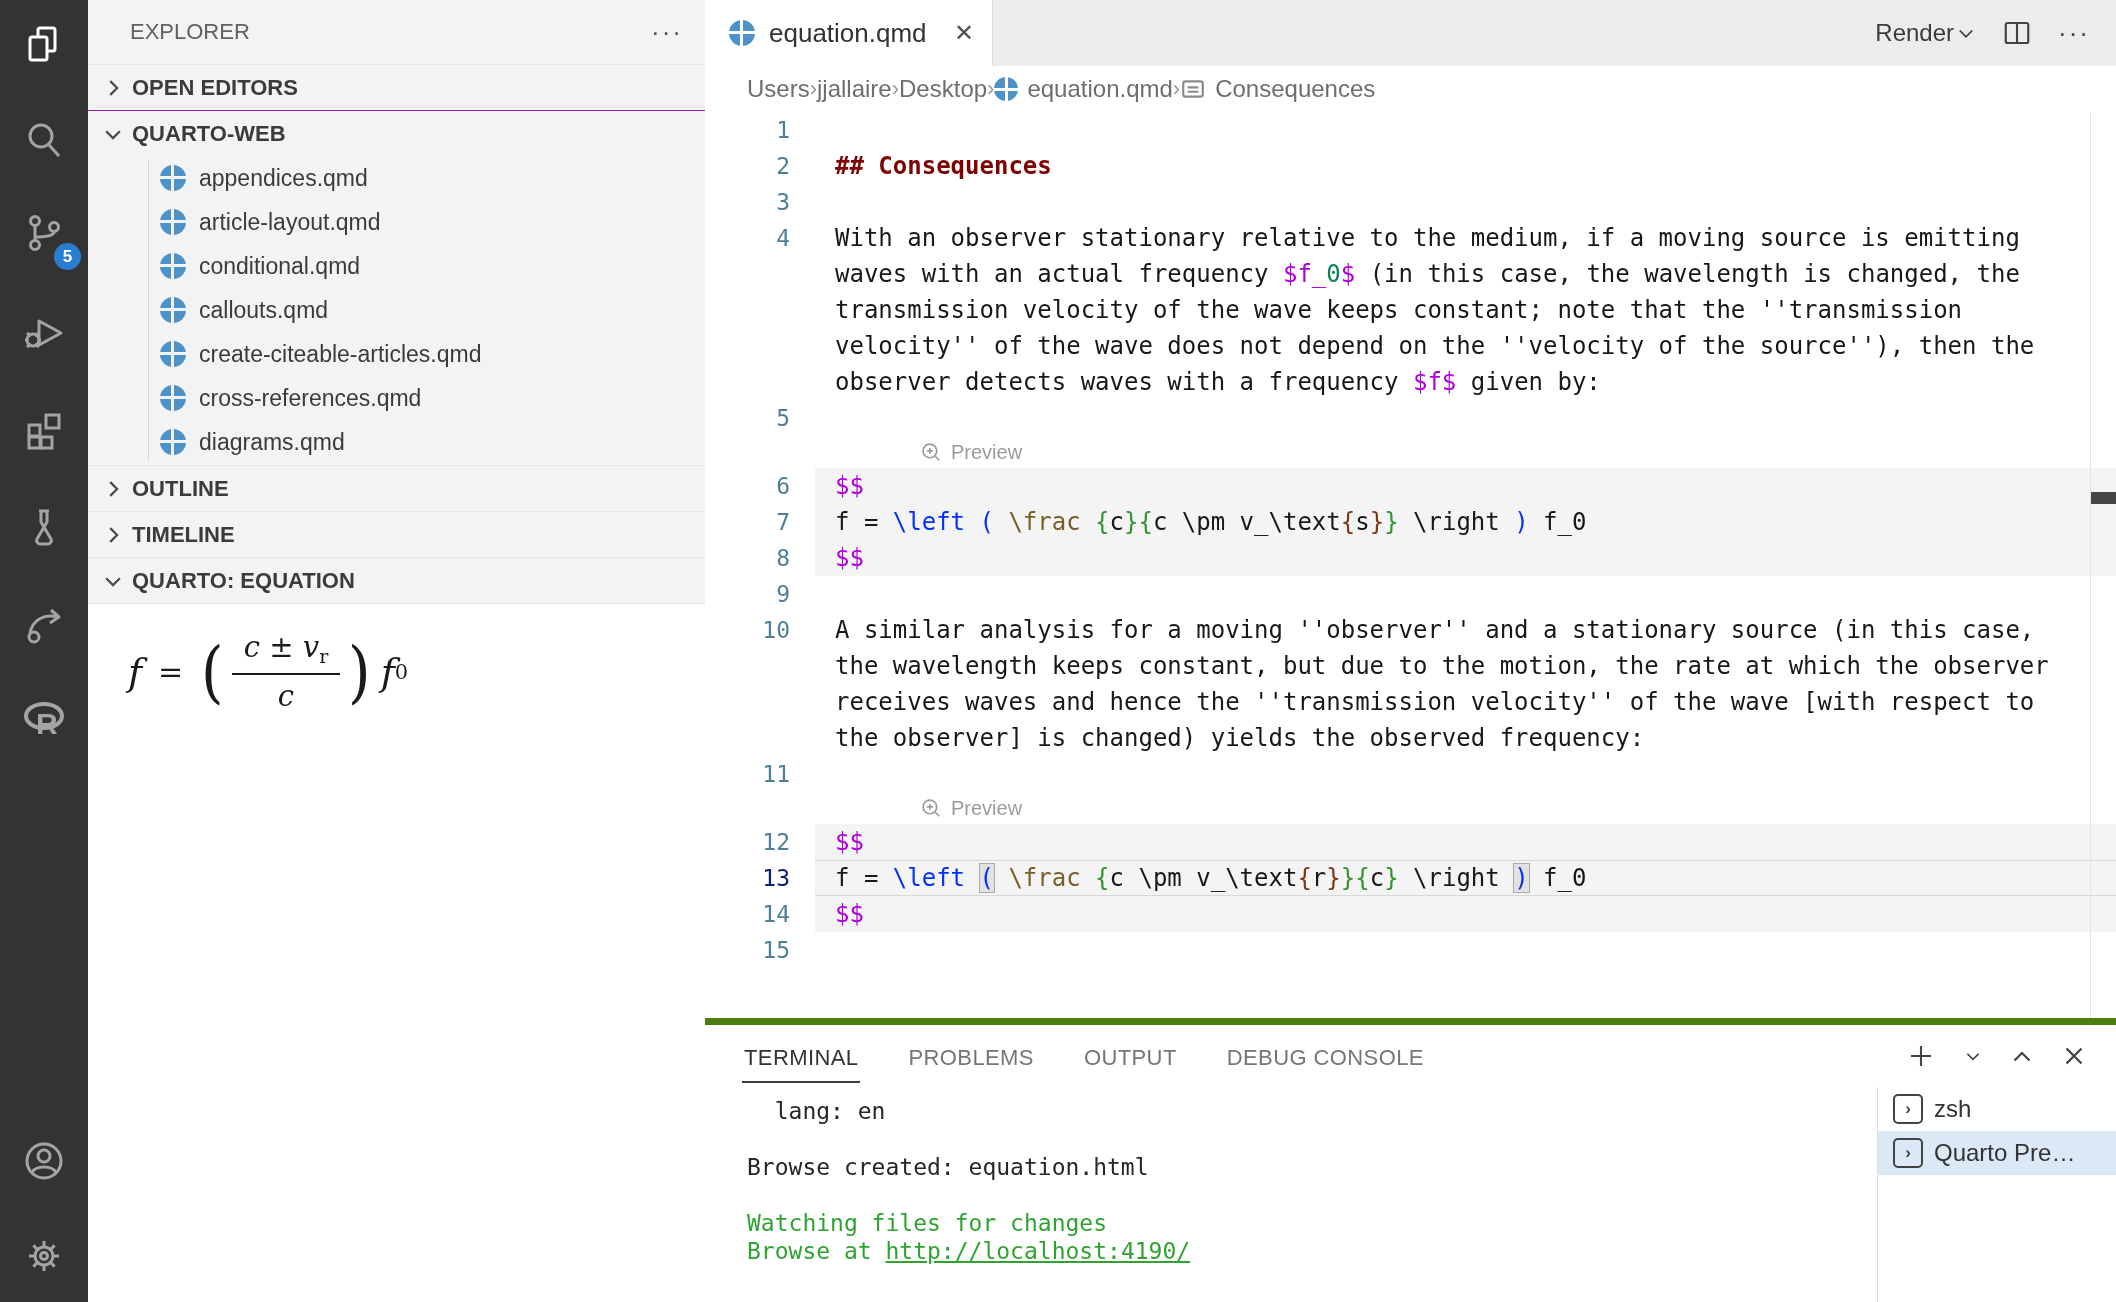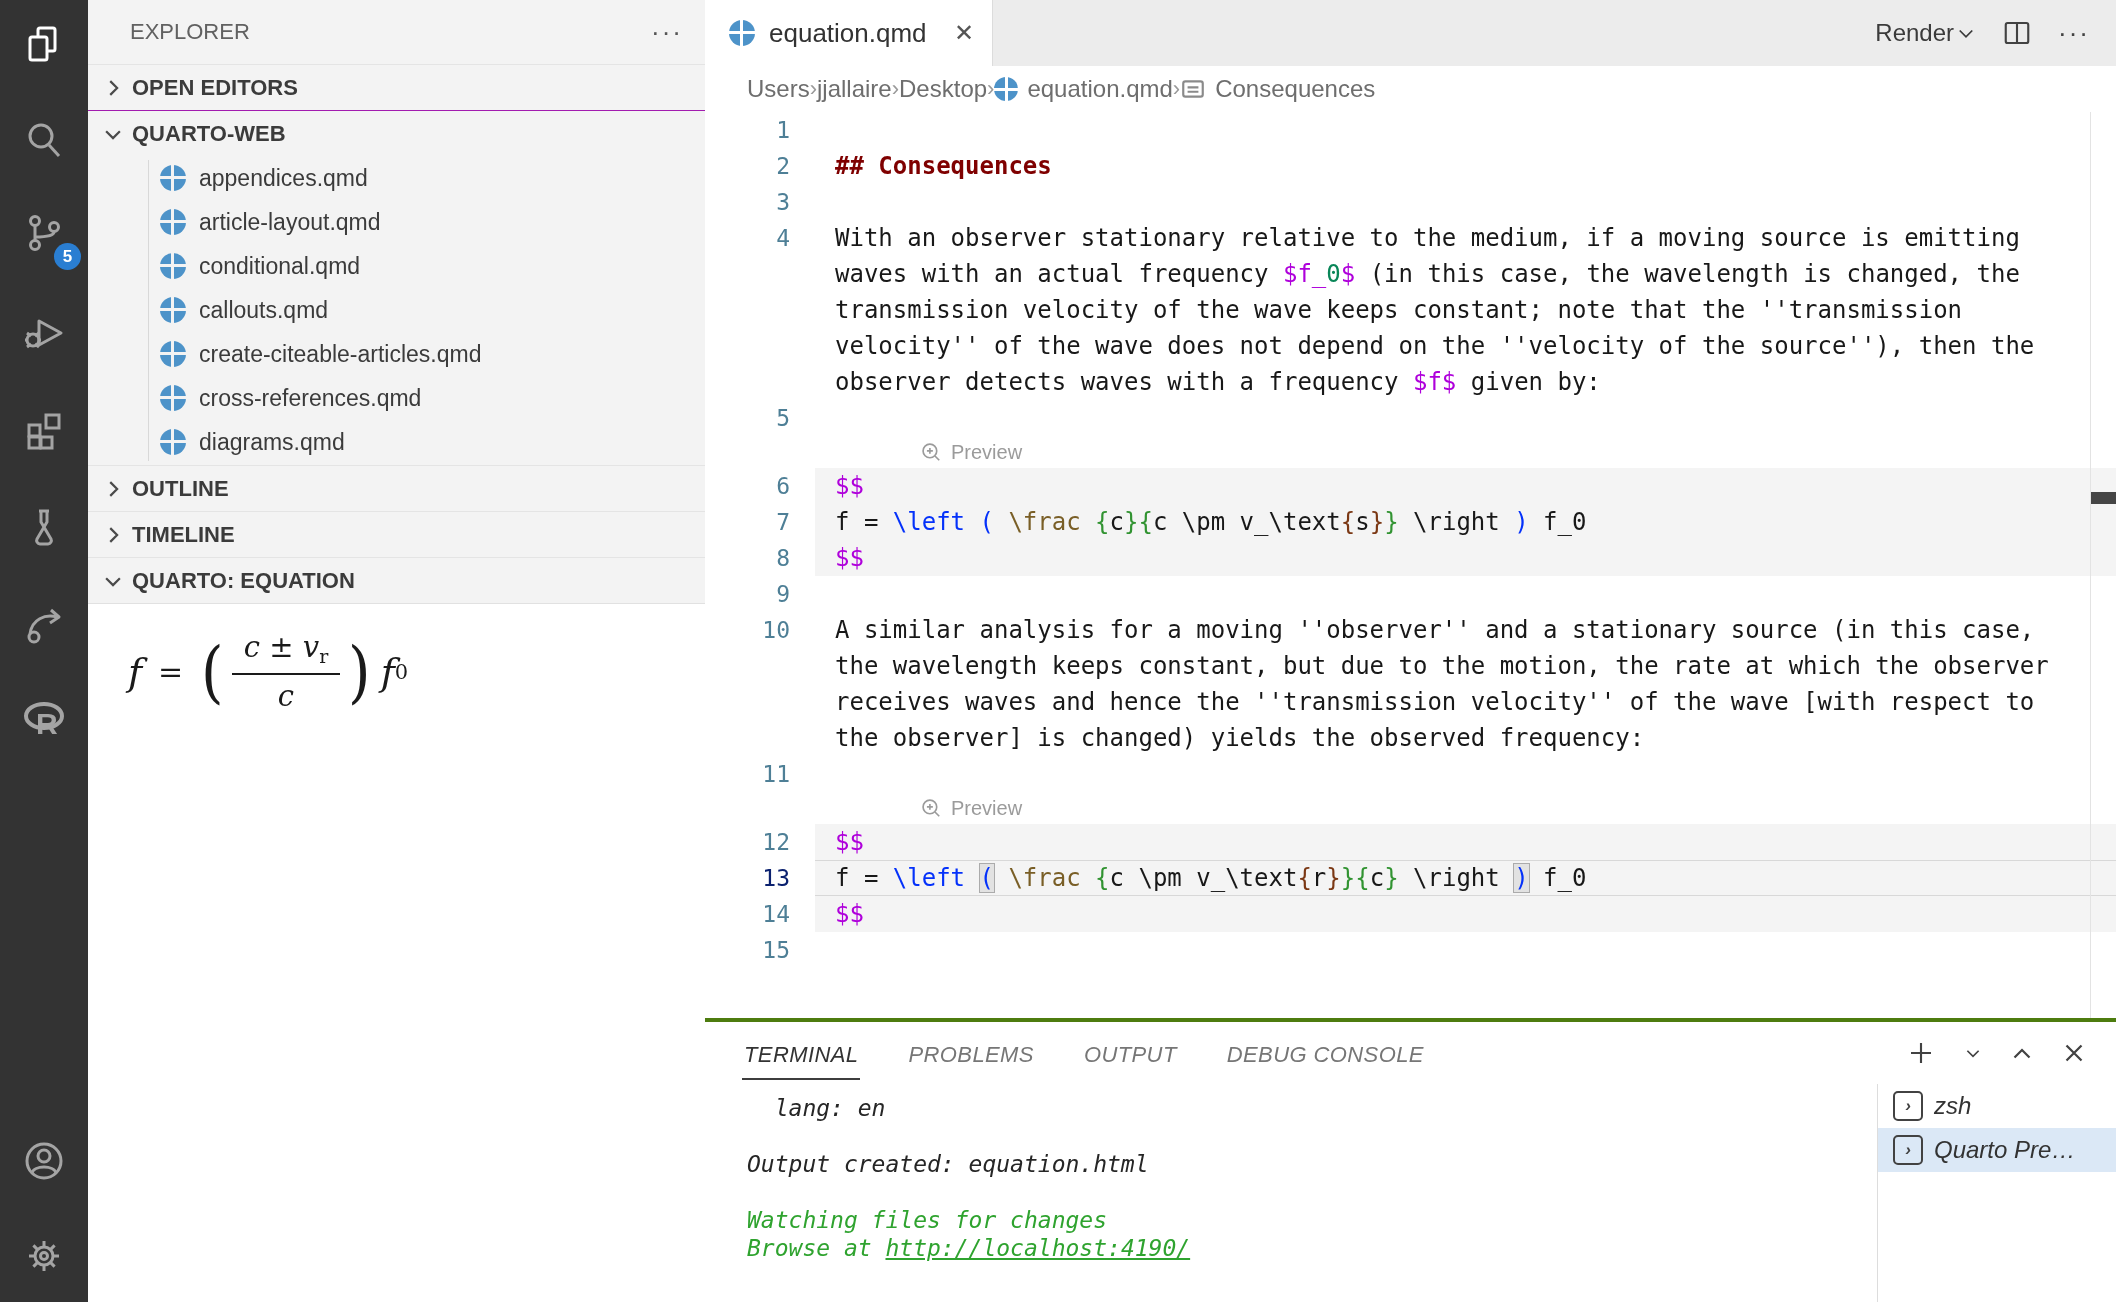--- a/index.html
+++ b/index.html
@@ -67,21 +67,21 @@
   .tk.b{color:#0431fa;}
   .tk.g{color:#319331;}
   .tk.o{color:#7b3814;}
   .tk.fn{color:#795e26;}
   .tk.match{background:#e2e2e2;outline:1px solid #ababab;}
   .lens-content{margin-left:130px;display:flex;align-items:center;gap:9px;color:#9b9b9b;
                 font-size:20px;font-family:"Liberation Sans",sans-serif;cursor:pointer;}
   .vline{position:absolute;top:0;bottom:0;left:1385px;width:1px;background:#e3e3e3;}
   .rulermark{position:absolute;left:1386px;right:0;top:380px;height:12px;background:#454545;}
   
-  .panel{position:absolute;left:705px;top:1018px;right:0;bottom:0;background:#fff;border-top:4px solid #4d7c0f;font-style:italic;}
+  .panel{position:absolute;left:705px;top:1018px;right:0;bottom:0;background:#fff;border-top:7px solid #4d7c0f;}
   .panel-tabs{height:58px;display:flex;align-items:flex-end;gap:46px;padding-left:37px;}
   .ptab{font-size:22px;letter-spacing:.4px;color:#767676;padding:14px 2px 10px;border-bottom:2px solid transparent;cursor:pointer;}
   .ptab.active{color:#333;border-bottom-color:#3d3d3d;}
   .panel-actions{position:absolute;right:30px;top:16px;display:flex;align-items:center;gap:28px;color:#424242;}
   .panel-actions .pa{cursor:pointer;display:flex;align-items:center;}
   .term{position:absolute;left:42px;top:72px;font-size:23px;line-height:28px;white-space:pre;
         font-family:"DejaVu Sans Mono",monospace;color:#262626;}
   .tg{color:#2fa32f;}
   .tlink{text-decoration:underline;cursor:pointer;}
   .sessions{position:absolute;top:62px;right:0;bottom:0;width:238px;border-left:1px solid #dddddd;}
@@ -420,21 +420,21 @@
       <svg class="pa" width="18" height="18" viewBox="0 0 16 16" fill="none" stroke="#424242" stroke-width="1.5">
           <path d="M3 6 l5 5 5 -5"></path>
         </svg>
       <svg class="pa" width="24" height="24" viewBox="0 0 16 16" fill="none" stroke="#424242" stroke-width="1.5">
           <path d="M3 11 l5 -5 5 5"></path>
         </svg>
       <svg class="pa" width="24" height="24" viewBox="0 0 16 16" fill="none" stroke="#424242" stroke-width="1.5">
           <path d="M3 3 l10 10 M13 3 l-10 10"></path>
         </svg>
     </div>
-    <div class="term"><div><span>  lang: en</span></div><div>&nbsp;</div><div><span>Output created: equation.html</span></div><div>&nbsp;</div><div><span class="tg">Watching files for changes</span></div><div><span class="tg">Browse at </span><span class="tg tlink">http://localhost:4190/</span></div></div>
+    <div class="term"><div><span>  lang: en</span></div><div>&nbsp;</div><div><span>Browse created: equation.html</span></div><div>&nbsp;</div><div><span class="tg">Watching files for changes</span></div><div><span class="tg">Browse at </span><span class="tg tlink">http://localhost:4190/</span></div></div>
     <div class="sessions">
         <div class="sess">
           <span class="sess-icon">›</span>
           <span>zsh</span>
         </div>
         <div class="sess sel">
           <span class="sess-icon">›</span>
           <span>Quarto Pre…</span>
         </div>
       </div>

